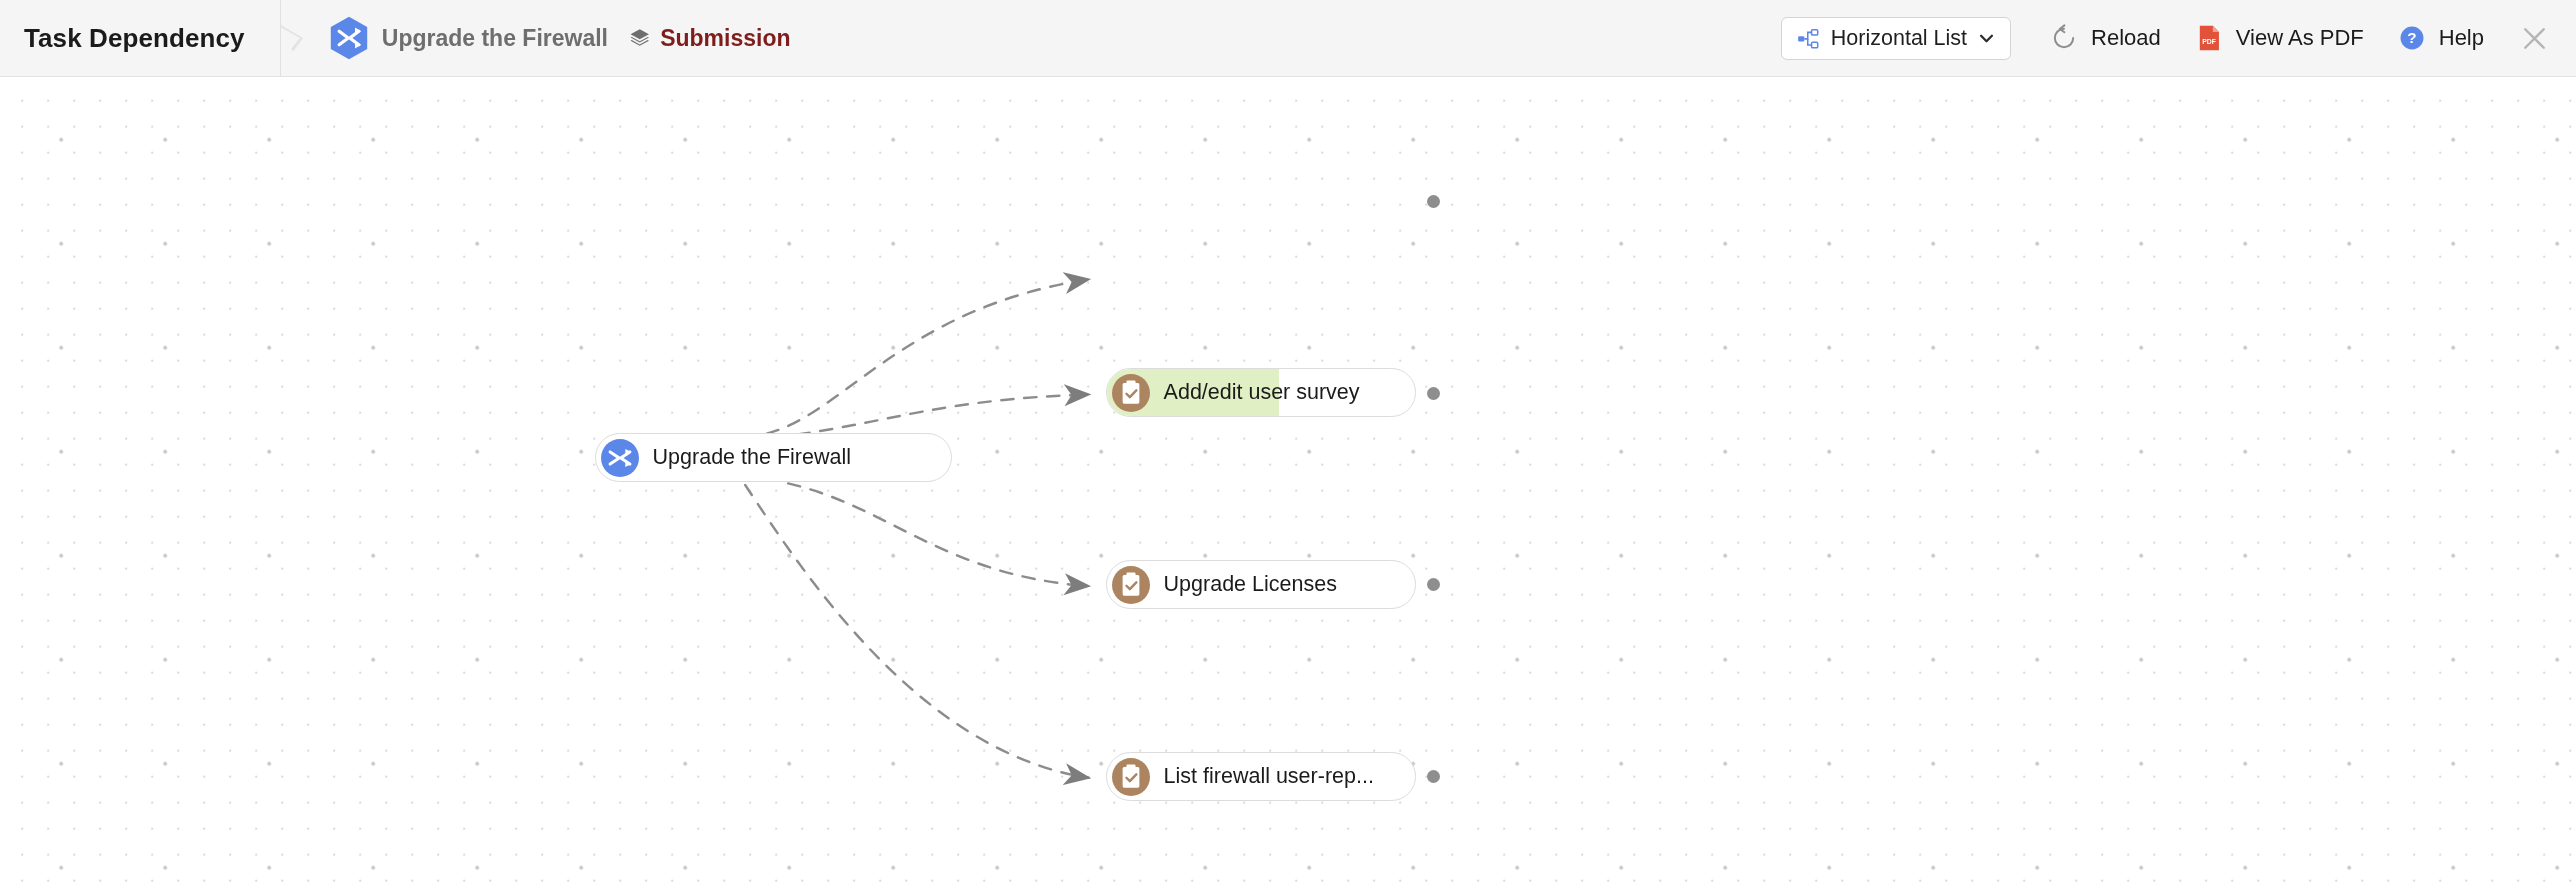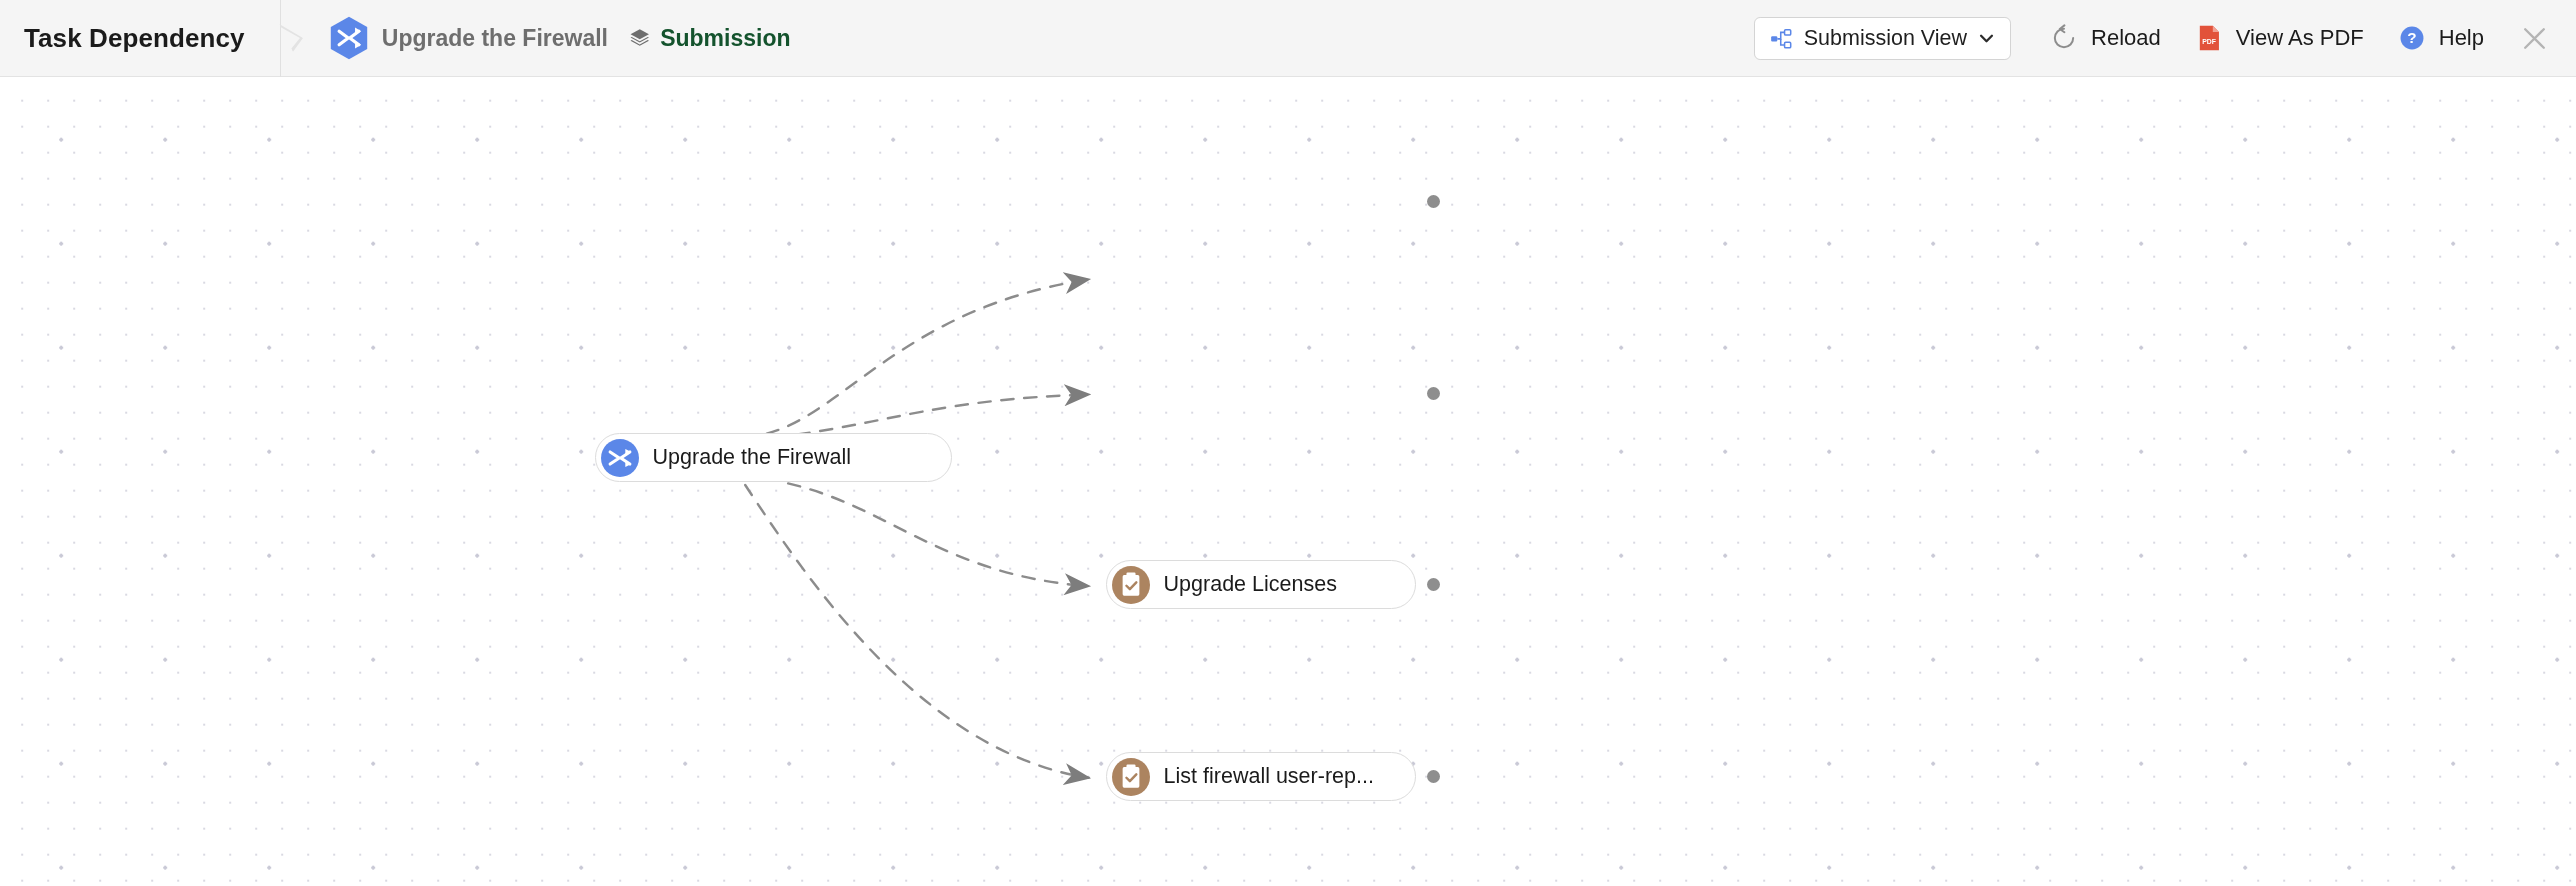--- a/index.html
+++ b/index.html
@@ -42,21 +42,21 @@
     width: 40px; height: 44px; margin-left: 49px; margin-right: 12.3px;
     display: flex; align-items: center; justify-content: center;
     flex: none;
   }
   .crumb-project {
     font-size: 23px; font-weight: 700; color: #6e6e6e;
     white-space: nowrap; margin-right: 21.5px;
   }
   .layers-ic { width: 21.5px; height: 21.5px; margin-right: 9.2px; flex: none; display:flex; }
   .crumb-stage {
-    font-size: 23px; font-weight: 700; color: #14532d; white-space: nowrap;
+    font-size: 23px; font-weight: 700; color: #7f1d1d; white-space: nowrap;
   }
 
   #header-actions {
     margin-left: auto; display: flex; align-items: center;
     padding-right: 26px; gap: 0;
   }
   .view-select {
     height: 43px; min-width: 210px;
     background: #fff; border: 0.8px solid #d4d4d4; border-radius: 6.1px;
     display: flex; align-items: center; gap: 10.7px;
@@ -161,21 +161,21 @@
     <div class="view-select">
       <span class="hier-ic">
         <svg viewBox="0 0 30 30" width="23" height="23">
           <rect x="1.5" y="12" width="8" height="7" rx="1.4" fill="#5b87e8"></rect>
           <rect x="19" y="3.5" width="8" height="7" rx="1.4" fill="none" stroke="#5b87e8" stroke-width="2"></rect>
           <rect x="19" y="20" width="8" height="7" rx="1.4" fill="none" stroke="#5b87e8" stroke-width="2"></rect>
           <path d="M9.5 15.5 H14 V7 H19" fill="none" stroke="#5b87e8" stroke-width="2"></path>
           <path d="M14 15.5 V23.5 H19" fill="none" stroke="#5b87e8" stroke-width="2"></path>
         </svg>
       </span>
-      <span class="view-select-label">Submission View</span>
+      <span class="view-select-label">Horizontal List</span>
       <span class="chev">
         <svg viewBox="0 0 22 22" width="17" height="17">
           <path d="M4 7.5 L11 14.5 L18 7.5" fill="none" stroke="#2c2c2c" stroke-width="3" stroke-linecap="round" stroke-linejoin="round"></path>
         </svg>
       </span>
     </div>
 
     <div class="hact">
       <span class="hact-ic">
         <svg viewBox="0 0 34 36" width="26" height="28">
@@ -241,20 +241,31 @@
         </g>
         <path d="M32 13 L40 17 L32 21 Z" fill="#fff"></path>
         <path d="M32 29 L40 33 L32 37 Z" fill="#fff"></path>
       </svg>
     </div>
     <div class="node-label">Upgrade the Firewall</div>
   </div>
 
   <div class="node-handle" style="left:1427px; top:118px;"></div>
 
+  <div class="node" style="left:1106px; top:291px; width:310px;">
+    <div class="node-fill" style="width:56%"></div>
+    <div class="node-ic task">
+      <svg viewBox="0 0 50 50" width="38" height="38">
+        <rect x="14" y="12" width="22" height="27" rx="2" fill="#fff"></rect>
+        <rect x="19" y="8.5" width="12" height="6" rx="1.6" fill="#fff"></rect>
+        <path d="M19 26 L23.5 30.5 L32 21.5" fill="none" stroke="#ac8460" stroke-width="3.2" stroke-linecap="round" stroke-linejoin="round"></path>
+      </svg>
+    </div>
+    <div class="node-label">Add/edit user survey</div>
+  </div>
   <div class="node-handle" style="left:1427px; top:310px;"></div>
 
   <div class="node" style="left:1106px; top:483px; width:310px;">
     <div class="node-fill" style="width:0%"></div>
     <div class="node-ic task">
       <svg viewBox="0 0 50 50" width="38" height="38">
         <rect x="14" y="12" width="22" height="27" rx="2" fill="#fff"></rect>
         <rect x="19" y="8.5" width="12" height="6" rx="1.6" fill="#fff"></rect>
         <path d="M19 26 L23.5 30.5 L32 21.5" fill="none" stroke="#ac8460" stroke-width="3.2" stroke-linecap="round" stroke-linejoin="round"></path>
       </svg>

